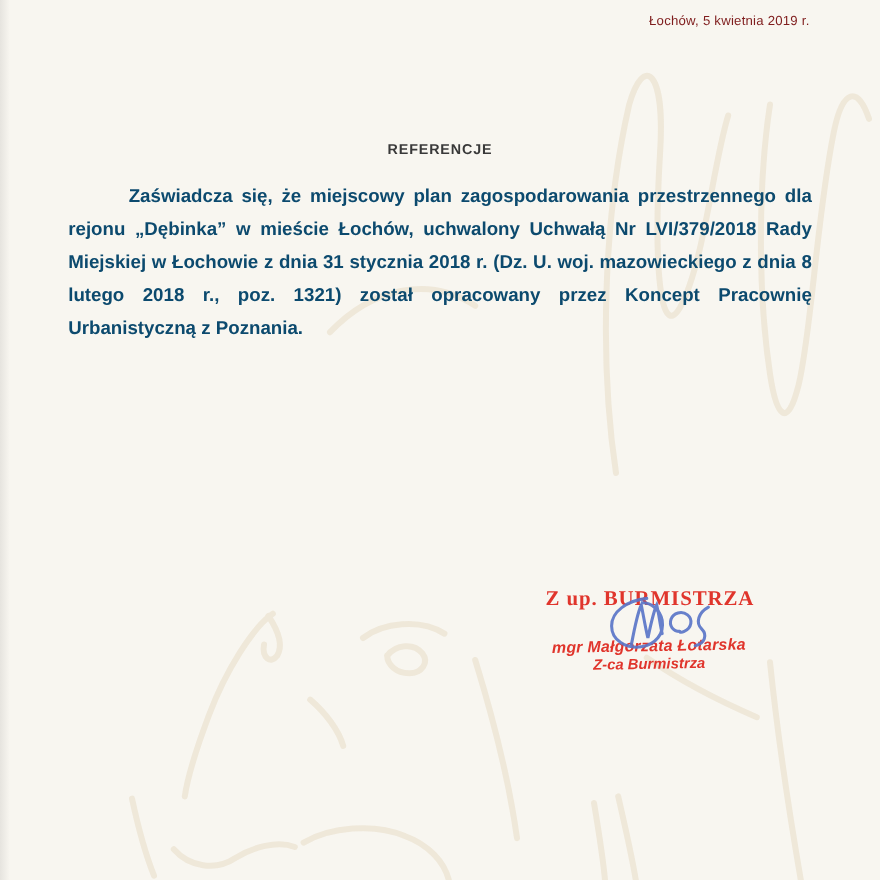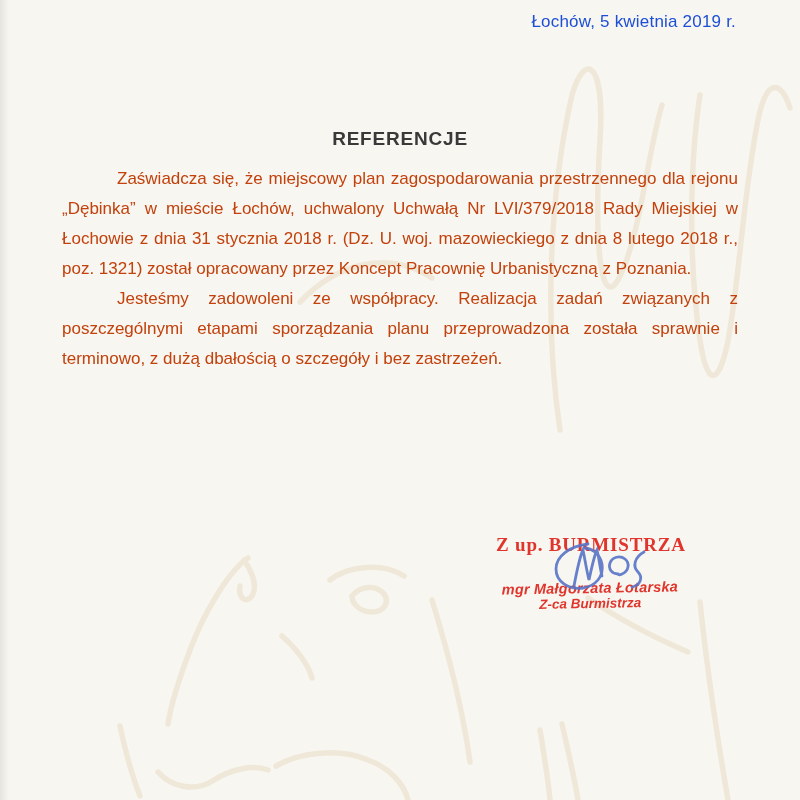--- a/index.html
+++ b/index.html
@@ -18,41 +18,42 @@
     position: absolute; left: 0; top: 0; bottom: 0; width: 9px;
     background: linear-gradient(to right, #e6e4df, rgba(230,228,223,0));
   }
   .watermark {
     position: absolute; left: 0; top: 0;
     pointer-events: none;
   }
   .dateline {
     position: absolute;
     top: 12px; right: 64px;
-    font-size: 17px;
-    color: #1d4ed8;
+    font-size: 12px;
+    color: #7f1d1d;
     letter-spacing: 0.2px;
   }
   .title {
     position: absolute;
     top: 128px; left: 62px; width: 676px;
     margin: 0;
     text-align: center;
-    font-size: 19px;
+    font-size: 13px;
     font-weight: bold;
     color: #393939;
     letter-spacing: 0.8px;
   }
   .body-text {
     position: absolute;
     top: 164px; left: 62px; width: 676px;
-    color: #c2410c;
+    color: #0c4a6e;
     font-size: 17px;
     line-height: 30px;
     text-align: justify;
+    font-weight: bold;
   }
   .body-text p {
     margin: 0;
     text-indent: 55px;
   }
   .body-text em { font-style: italic; }
   .stamp {
     position: absolute;
     left: 496px; top: 534px; width: 188px;
     text-align: center;
@@ -104,21 +105,20 @@
     <path d="M 432,600 C 448,652 462,704 470,762"></path>
     <path d="M 120,726 C 126,754 132,776 140,796"></path>
   </svg>
 
   <div class="dateline">Łochów, 5 kwietnia 2019 r.</div>
 
   <h1 class="title">REFERENCJE</h1>
 
   <div class="body-text">
     <p>Zaświadcza się, że miejscowy plan zagospodarowania przestrzennego dla rejonu „Dębinka” w mieście Łochów, uchwalony Uchwałą Nr LVI/379/2018 Rady Miejskiej w Łochowie z dnia 31 stycznia 2018 r. (Dz. U. woj. mazowieckiego z dnia 8 lutego 2018 r., poz. 1321) został opracowany przez Koncept Pracownię Urbanistyczną z Poznania.</p>
-    <p>Jesteśmy zadowoleni ze współpracy. Realizacja zadań związanych z poszczególnymi etapami sporządzania planu przeprowadzona została sprawnie i terminowo, z dużą dbałością o szczegóły i bez zastrzeżeń.</p>
   </div>
 
   <div class="stamp">
     <div class="stamp-authority">Z up. BURMISTRZA</div>
     <div class="stamp-names">
       <div class="stamp-name">mgr Małgorzata Łotarska</div>
       <div class="stamp-role">Z-ca Burmistrza</div>
     </div>
   </div>
 

